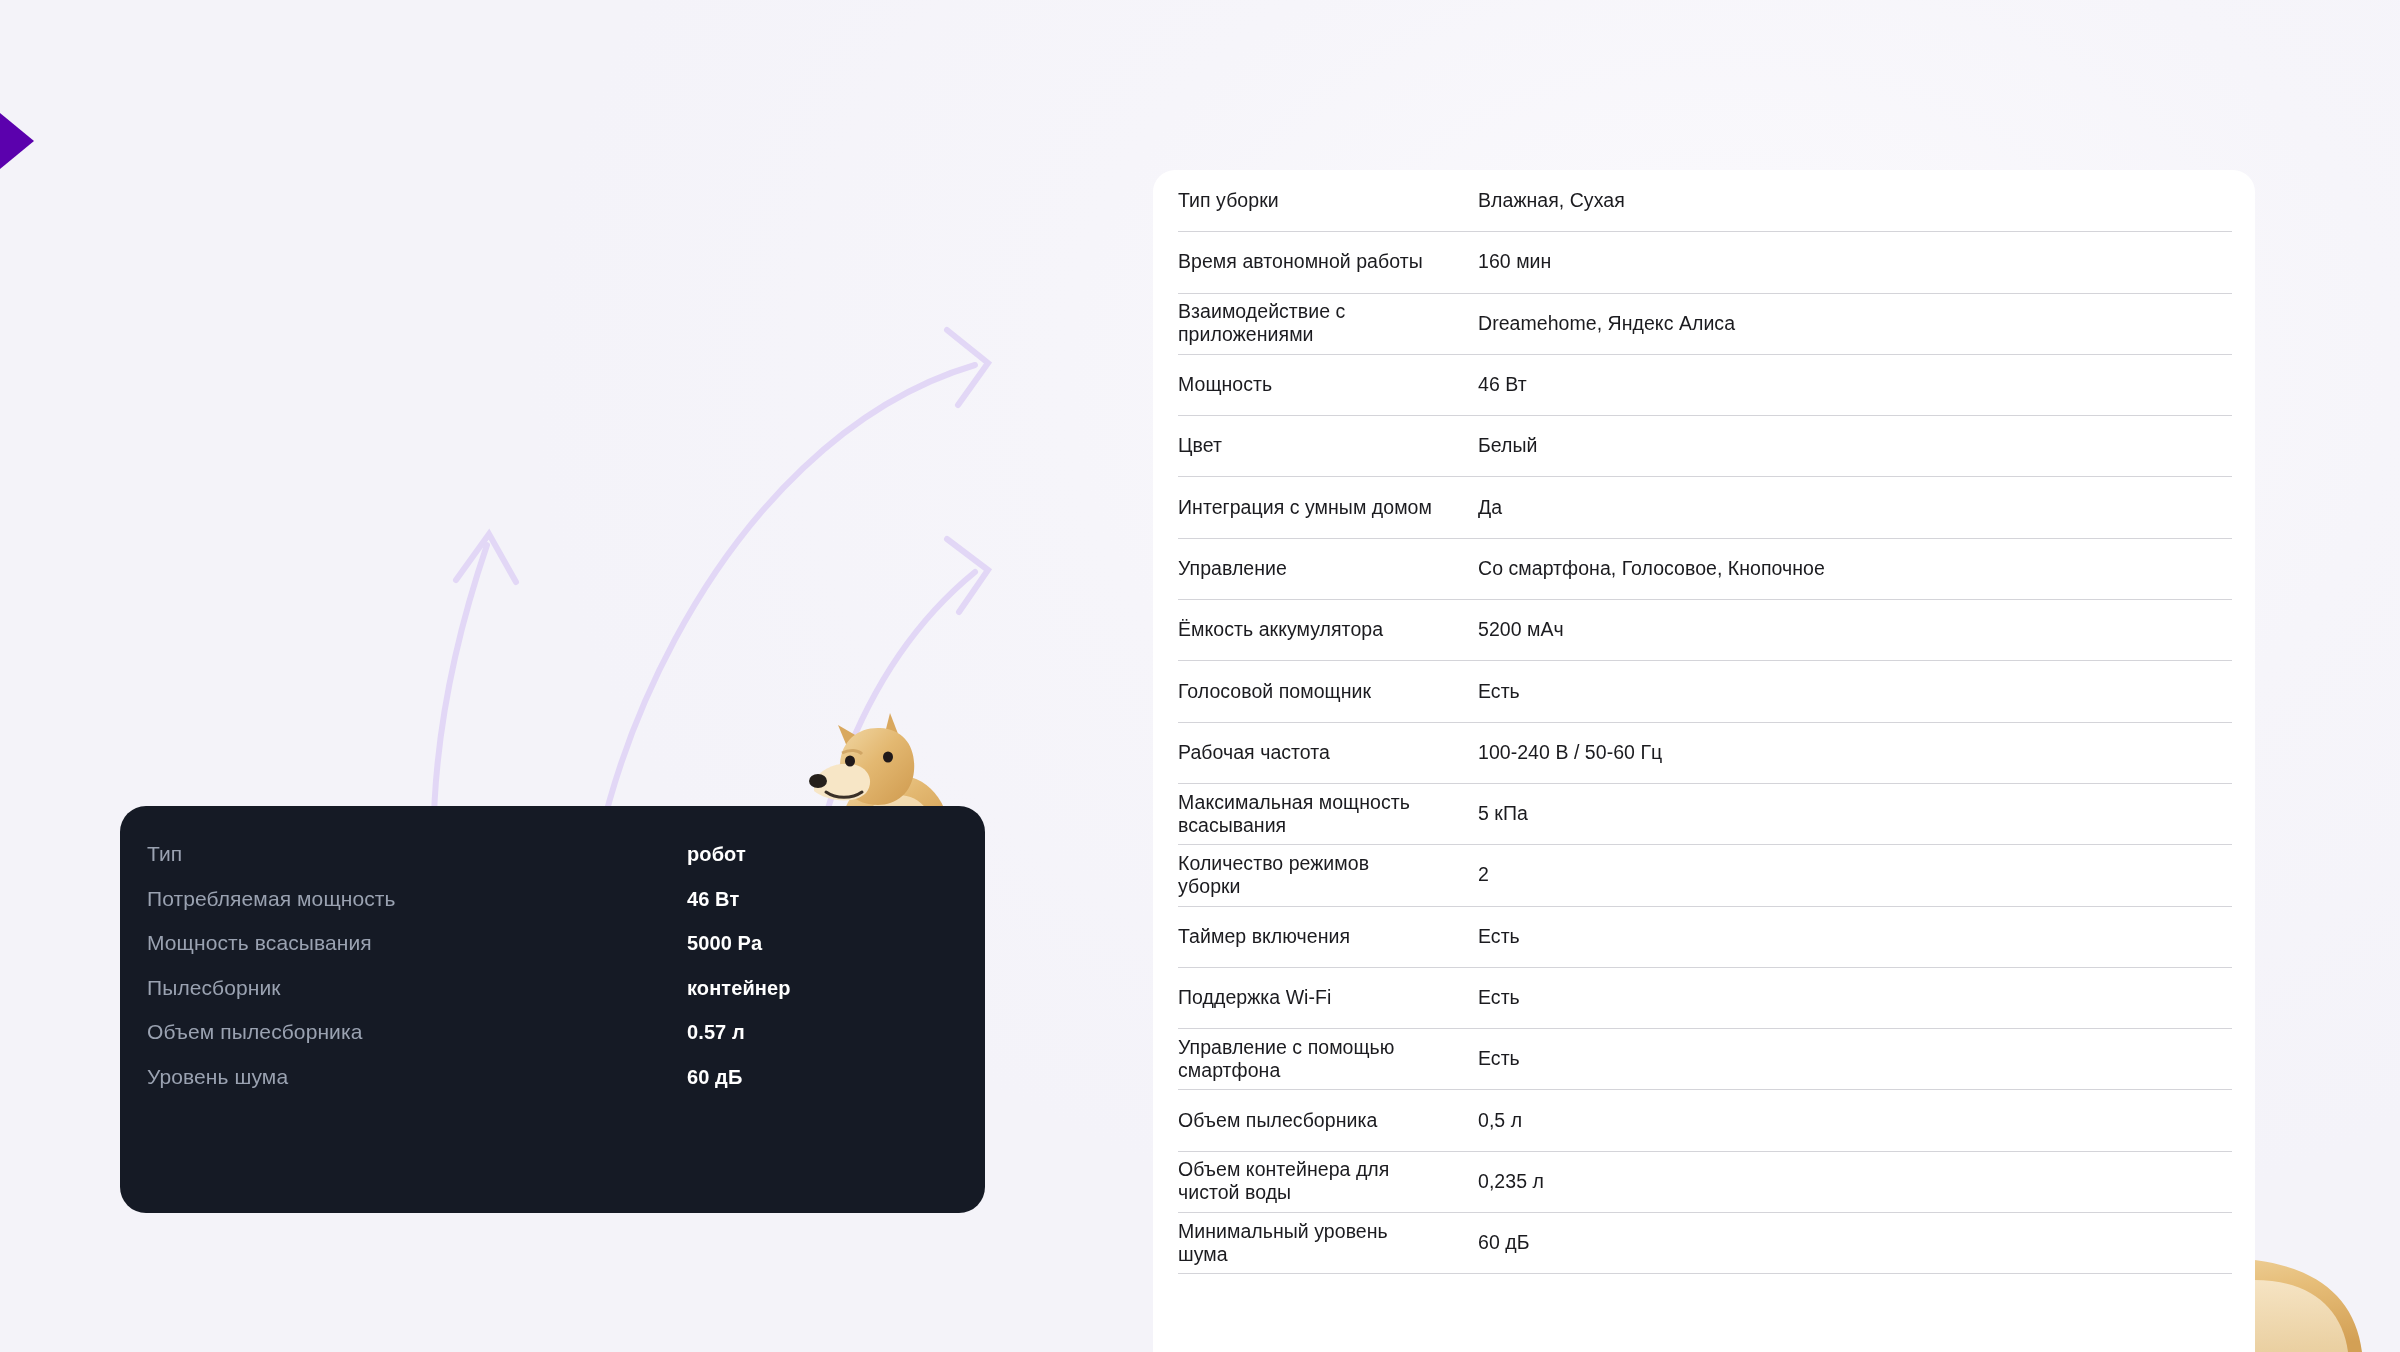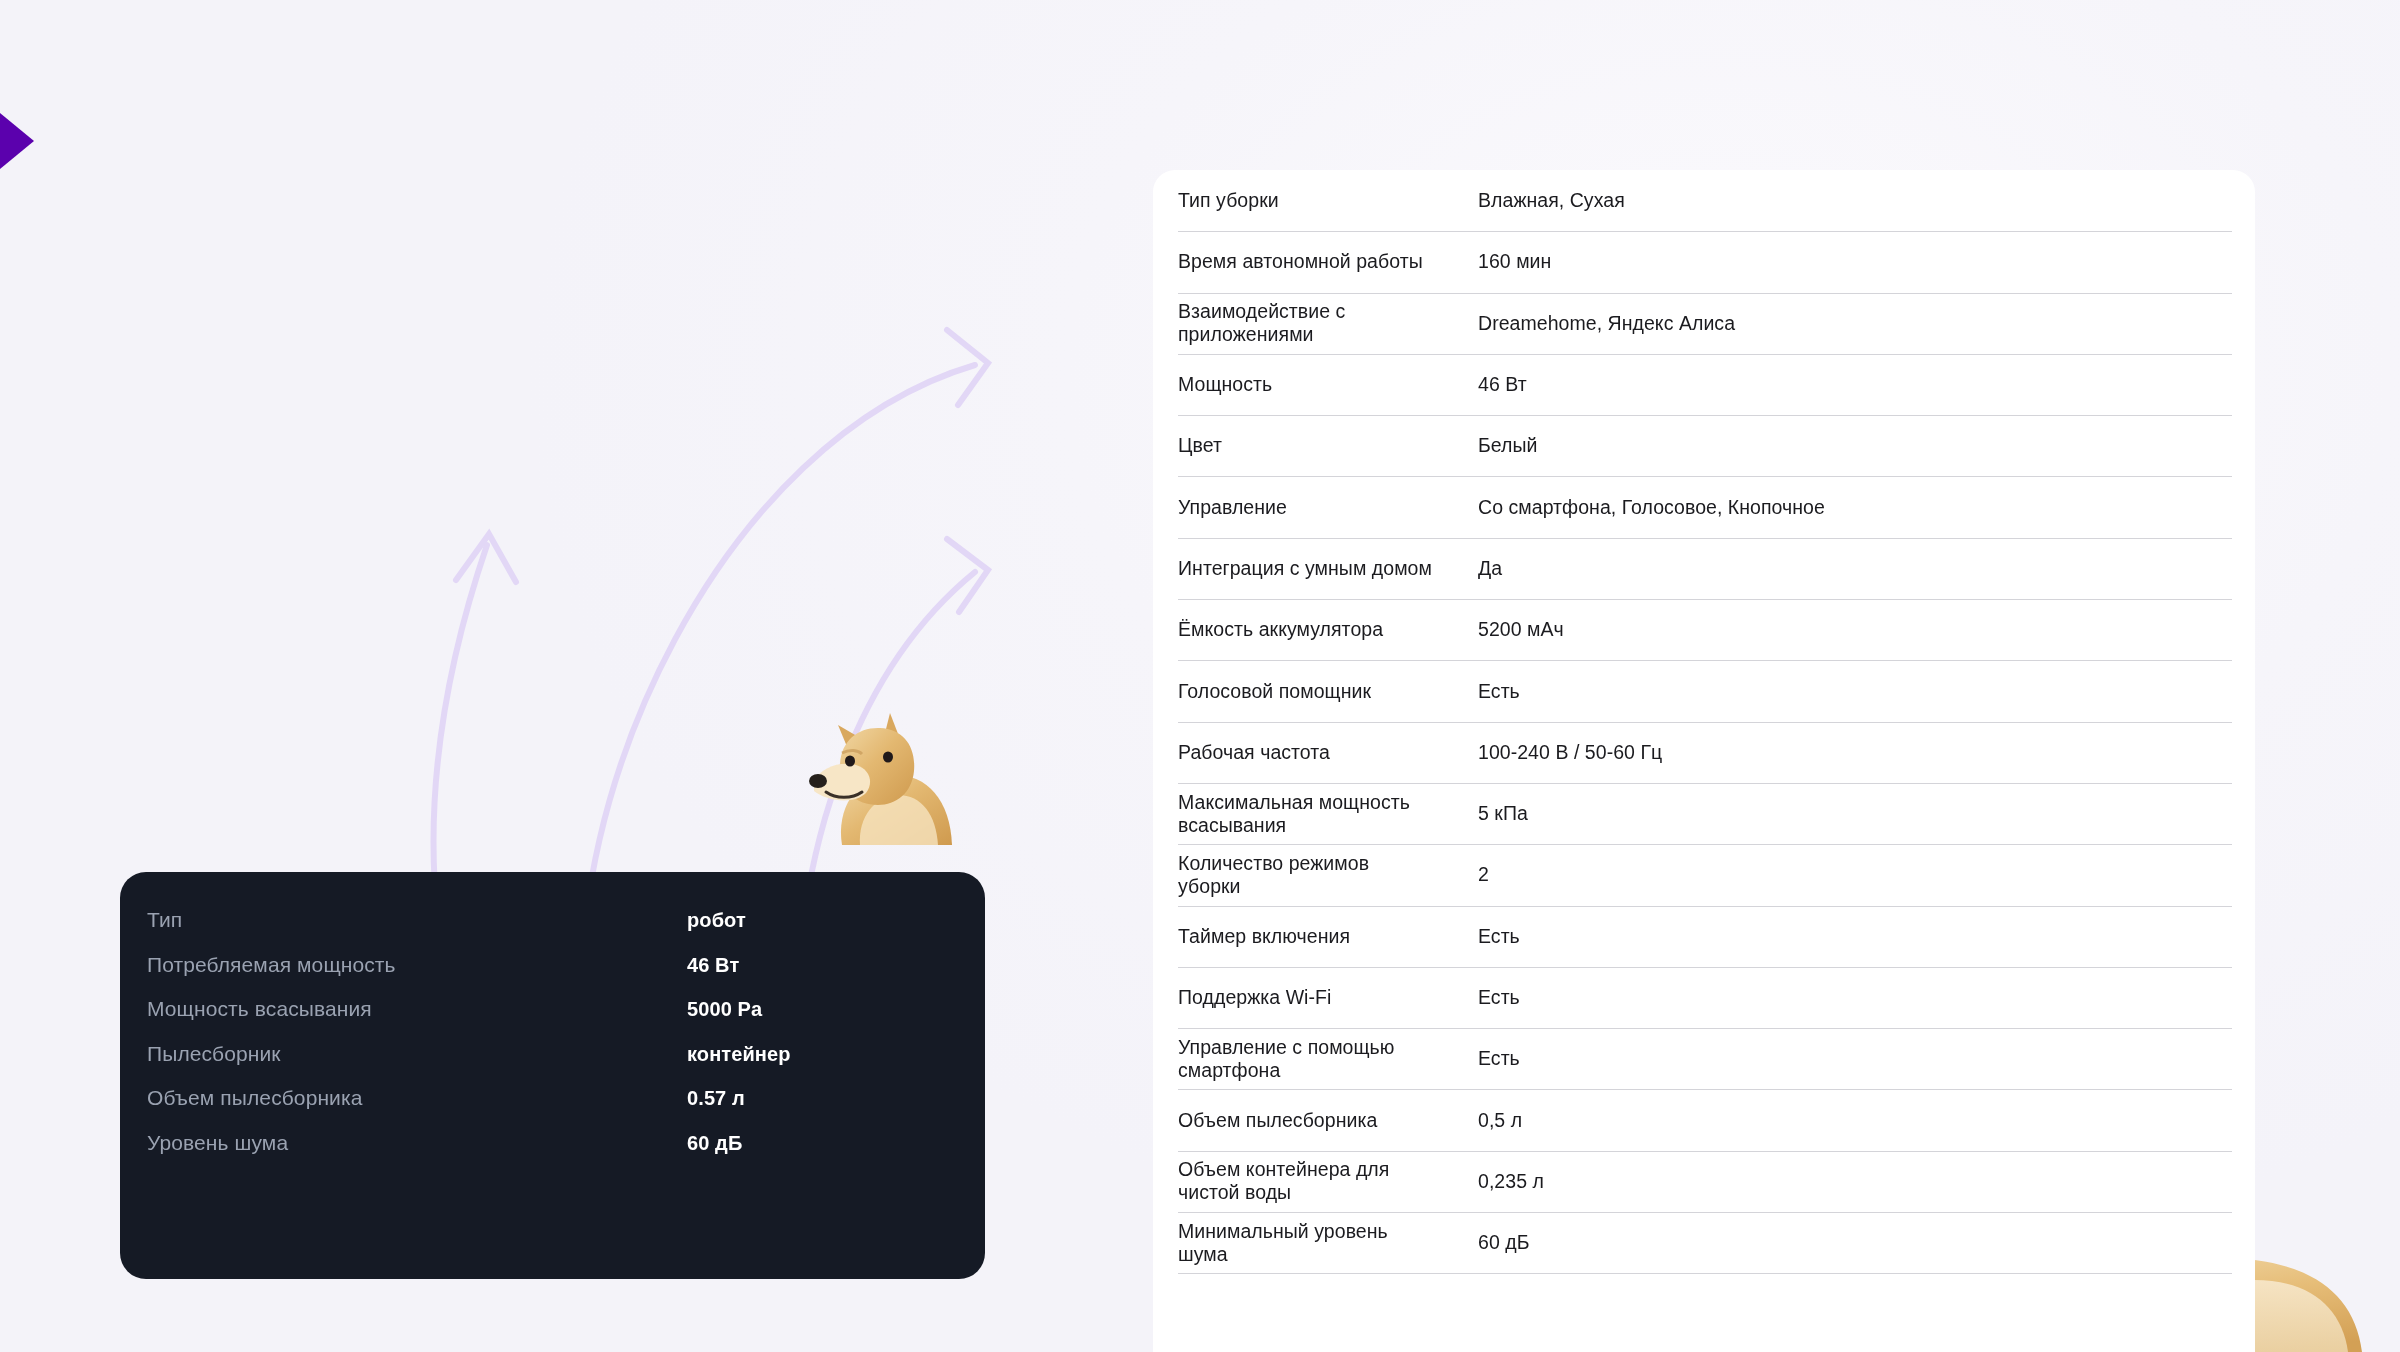--- a/index.html
+++ b/index.html
@@ -66,21 +66,21 @@
     right: 0px;
     bottom: 0px;
     width: 490px;
     height: 270px;
   }
 
   
   .dark-card {
     position: absolute;
     left: 120px;
-    top: 872px;
+    top: 806px;
     width: 865px;
     height: 407px;
     background: #151a25;
     border-radius: 26px;
     padding: 36px 44px 30px 27px;
     z-index: 4;
   }
   .dark-row {
     display: flex;
     align-items: baseline;
@@ -299,28 +299,28 @@
     </div>
     <div class="spec-row">
       <span class="spec-key">Мощность</span>
       <span class="spec-val">46 Вт</span>
     </div>
     <div class="spec-row">
       <span class="spec-key">Цвет</span>
       <span class="spec-val">Белый</span>
     </div>
     <div class="spec-row">
+      <span class="spec-key">Интеграция с умным домом</span>
+      <span class="spec-val">Да</span>
+    </div>
+    <div class="spec-row">
       <span class="spec-key">Управление</span>
       <span class="spec-val">Со смартфона, Голосовое, Кнопочное</span>
     </div>
     <div class="spec-row">
-      <span class="spec-key">Интеграция с умным домом</span>
-      <span class="spec-val">Да</span>
-    </div>
-    <div class="spec-row">
       <span class="spec-key">Ёмкость аккумулятора</span>
       <span class="spec-val">5200 мАч</span>
     </div>
     <div class="spec-row">
       <span class="spec-key">Голосовой помощник</span>
       <span class="spec-val">Есть</span>
     </div>
     <div class="spec-row">
       <span class="spec-key">Рабочая частота</span>
       <span class="spec-val">100-240 В / 50-60 Гц</span>

